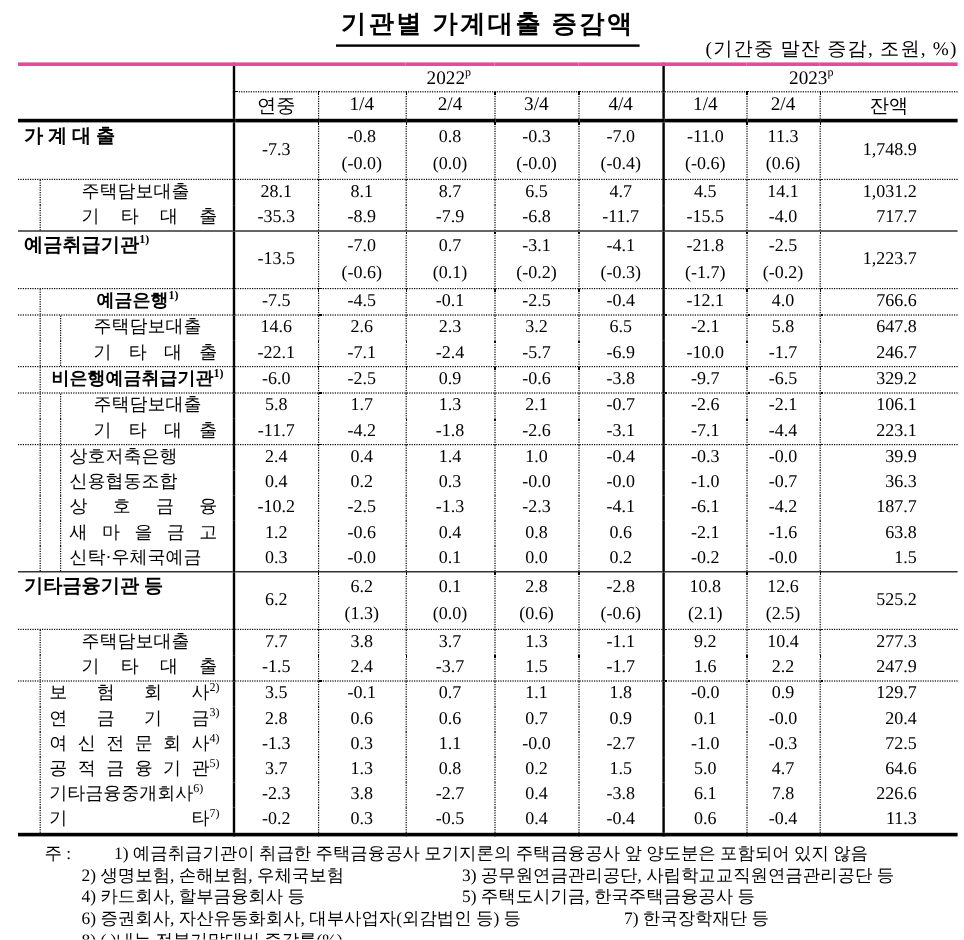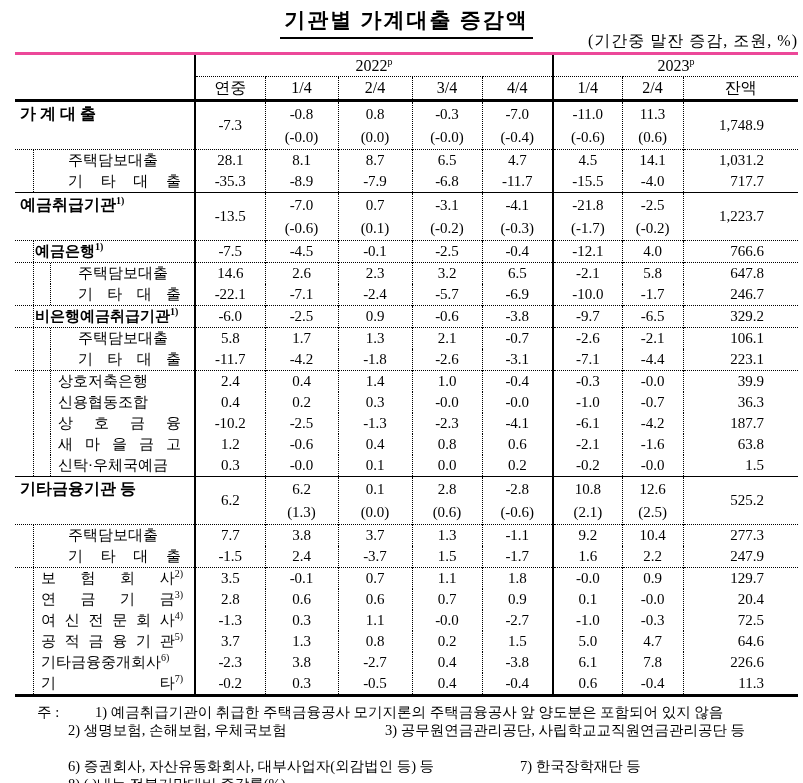--- a/index.html
+++ b/index.html
@@ -34,21 +34,21 @@
 
   tr.sgl td{height:21px;}
   tr.dbl td{height:47px;}
   tr.sgl .v{line-height:21px;}
   tr.dbl .v{line-height:23px;}
   tr.bt-dot td{border-top:1px dotted #000;}
   tr.bt-solid td{border-top:1px solid #000;}
   tr.dbl td.c0{vertical-align:top;}
 
   .labin{position:relative;height:100%;box-sizing:border-box;display:block;}
-  tr.sgl .labin{line-height:20px;}
+  tr.sgl .labin{line-height:20px;text-align:center;}
   tr.dbl .labin{line-height:23px;}
   .labin.b{font-weight:bold;}
   .labin.l0{padding-left:5px;font-size:16px;}
   .labin.l1{padding-left:20px;font-size:15px;}
   .labin.child-a{padding:0 13px 0 53px;text-align:justify;text-align-last:justify;}
   .labin.child-b{padding:0 13px 0 63px;text-align:justify;text-align-last:justify;}
   .labin.child-c{padding:0 13px 0 43px;text-align:justify;text-align-last:justify;}
   .labin.child-d{padding:0 11px 0 26px;text-align:justify;text-align-last:justify;}
   sup{font-size:10px;line-height:0;}
   .guide{position:absolute;top:0;bottom:0;width:0;border-left:1px dotted #000;}
@@ -826,20 +826,22 @@
   <div class="notes" id="notes">
       <div class="nl">
         <span class="ns" style="left: 22px;">주 :</span>
         <span class="ns" style="left: 53px; margin-left: 27px;">1) 예금취급기관이 취급한 주택금융공사 모기지론의 주택금융공사 앞 양도분은 포함되어 있지 않음</span>
       </div>
       <div class="nl">
         <span class="ns" style="left: 53px;">2) 생명보험, 손해보험, 우체국보험</span>
         <span class="ns" style="left: 370px;">3) 공무원연금관리공단, 사립학교교직원연금관리공단 등</span>
       </div>
       <div class="nl">
+        <span class="ns" style="left: 53px;">4) 카드회사, 할부금융회사 등</span>
+        <span class="ns" style="left: 370px;">5) 주택도시기금, 한국주택금융공사 등</span>
       </div>
       <div class="nl">
         <span class="ns" style="left: 53px;">6) 증권회사, 자산유동화회사, 대부사업자(외감법인 등) 등</span>
         <span class="ns" style="left: 505px;">7) 한국장학재단 등</span>
       </div>
       <div class="nl">
         <span class="ns" style="left: 53px;">8) (    )내는 전분기말대비 증감률(%)</span>
       </div>
     </div>
 

